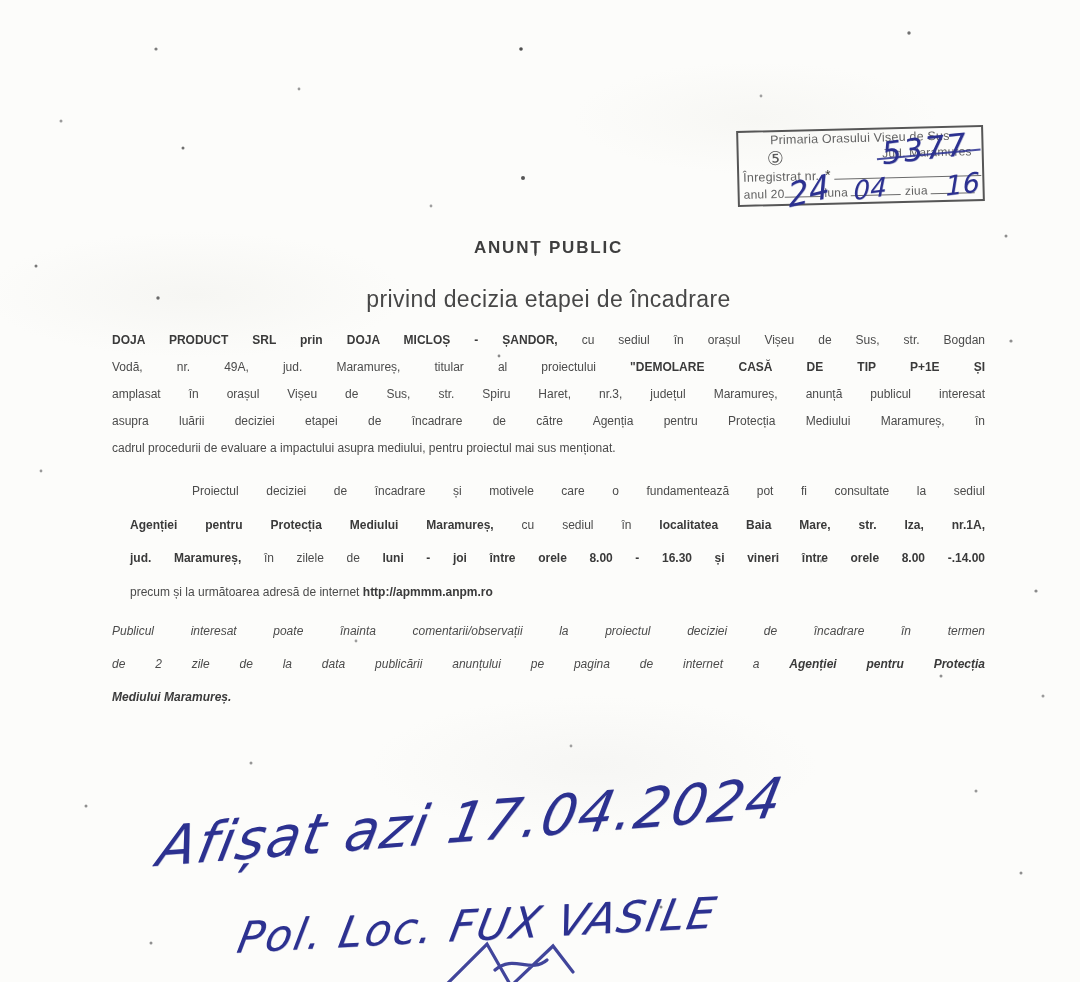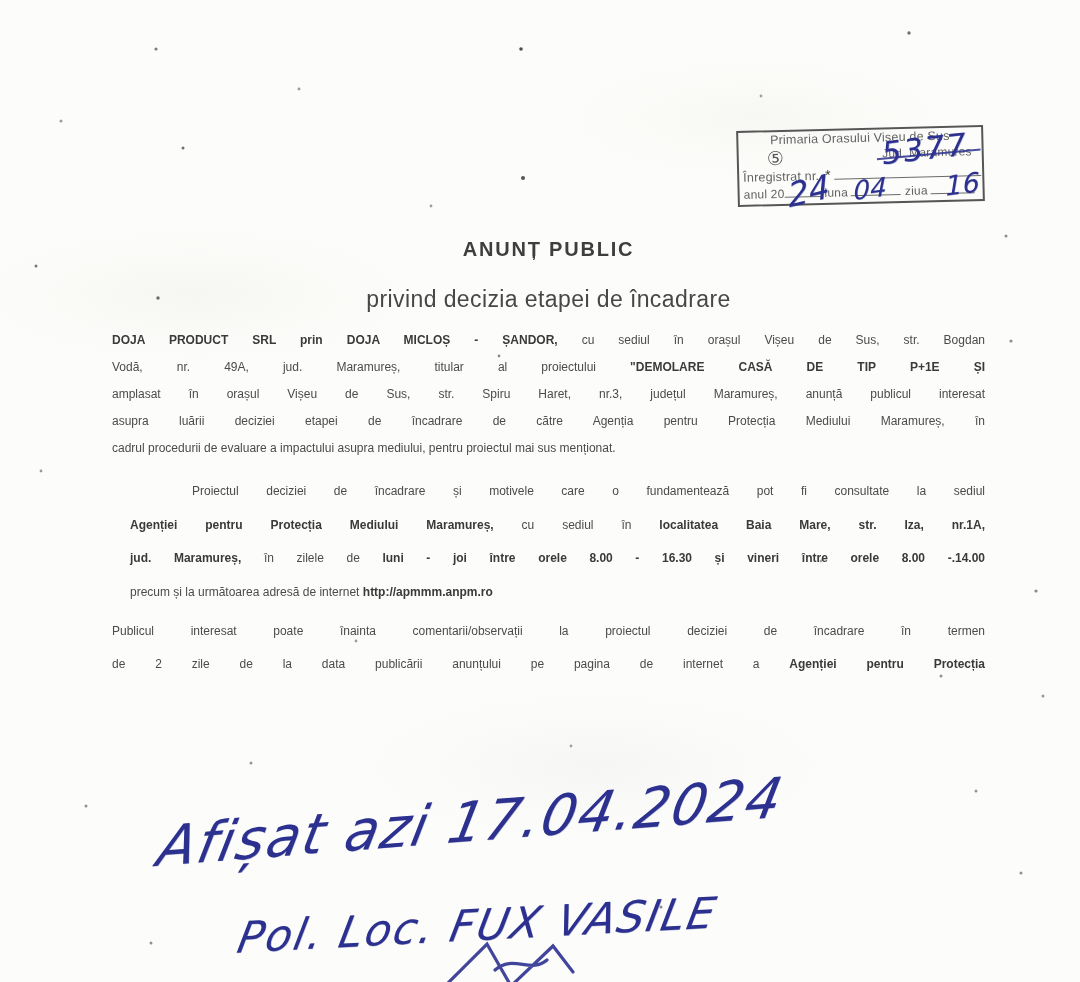--- a/index.html
+++ b/index.html
@@ -57,33 +57,33 @@
   .stamp-row4 .lbl { margin-left:4px; }
   .ink { color:#2c3190; font-style:italic; font-family:"DejaVu Sans", sans-serif; text-shadow:0.5px 0.5px 0 rgba(44,49,144,0.35); }
   .stamp-num   { position:absolute; left:143px; top:2px;  font-size:31px; transform:rotate(-5deg); letter-spacing:2px; }
   .stamp-strike{ position:absolute; left:138px; top:25px; width:104px; height:2px; background:#2c3190; transform:rotate(-4deg); opacity:0.85; }
   .stamp-year  { position:absolute; left:48px;  top:40px; font-size:33px; transform:rotate(-12deg) skewX(-8deg); }
   .stamp-month { position:absolute; left:114px; top:44px; font-size:26px; transform:rotate(-6deg) skewX(-8deg); }
   .stamp-day   { position:absolute; left:206px; top:41px; font-size:27px; transform:rotate(-6deg) skewX(-6deg); }
   
   .title {
     position:absolute; left:112px; top:238px; width:873px;
-    text-align:center; font-size:20px; font-weight:bold;
+    text-align:center; font-size:17px; font-weight:bold;
     letter-spacing:1.8px; color:#3e3e3e;
   }
   .subtitle {
     position:absolute; left:112px; top:286px; width:873px;
     text-align:center; font-size:23px; color:#474747; letter-spacing:0.4px;
   }
   
   .body-block { position:absolute; left:112px; top:327px; width:873px; font-size:12px; color:#4b4b4b; }
   .para { text-justify:inter-word; }
   .para1 { line-height:27px; margin-bottom:13px; }
   .para2 { line-height:33.5px; margin-bottom:6px;margin-left:18px; }
-  .para3 { line-height:33px; }
+  .para3 { line-height:33px;font-style:italic; }
   .line { text-align:justify; text-align-last:justify; }
   .line.no-just { text-align-last:left; }
   .b { font-weight:bold; color:#3a3a3a; }
   .u { text-underline-offset:3px; }
   
   .hw1 {
     position:absolute; left:158px; top:790px;
     font-size:55px; letter-spacing:2px;
     transform:rotate(-4.5deg) skewX(-16deg);
     white-space:nowrap;
@@ -142,20 +142,21 @@
       </div>
       <div class="para para2">
         <div class="line" style="text-indent: 62px;"><span>Proiectul deciziei de încadrare și motivele care o fundamentează pot fi consultate la sediul</span></div>
         <div class="line"><span class="b">Agenției pentru Protecția Mediului Maramureș, </span><span>cu sediul în </span><span class="b">localitatea Baia Mare, str. Iza, nr.1A,</span></div>
         <div class="line"><span class="b">jud. Maramureș, </span><span>în zilele de </span><span class="b">luni - joi între orele 8.00 - 16.30 și vineri între orele 8.00 -.14.00</span></div>
         <div class="line no-just"><span>precum și la următoarea adresă de internet  </span><span class="b u">http://apmmm.anpm.ro</span></div>
       </div>
       <div class="para para3">
         <div class="line"><span>Publicul interesat poate înainta comentarii/observații la proiectul deciziei de încadrare în termen</span></div>
         <div class="line"><span>de 2 zile de la data publicării anunțului pe pagina de internet a </span><span class="b">Agenției pentru Protecția</span></div>
+        <div class="line no-just"><span class="b">Mediului Maramureș.</span></div>
       </div>
     </div>
 
   <div class="hw1 ink">Afișat azi 17.04.2024</div>
   <div class="hw2 ink">Pol. Loc. FUX VASILE</div>
   <svg class="sig" width="160" height="50" viewBox="0 0 160 50">
     <path d="M8 48 L52 4 L76 46 L118 6 L138 32 M60 30 C 78 14, 96 34, 112 20" fill="none" stroke="#2c3190" stroke-width="3.2" stroke-linecap="round" opacity="0.9"></path>
   </svg>
 
 </div>

